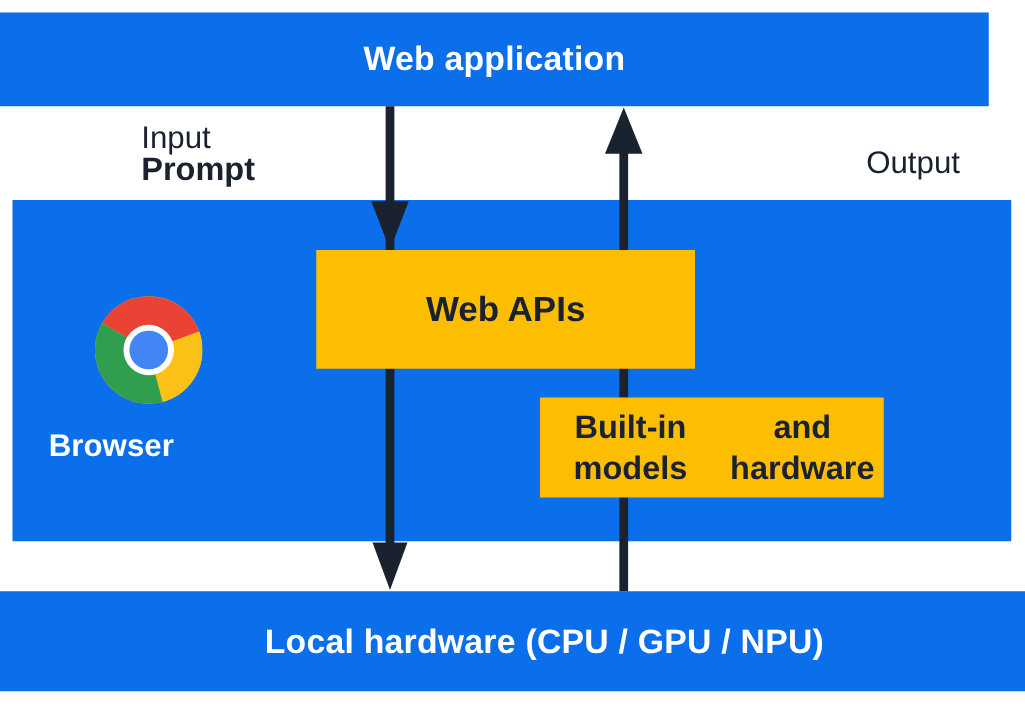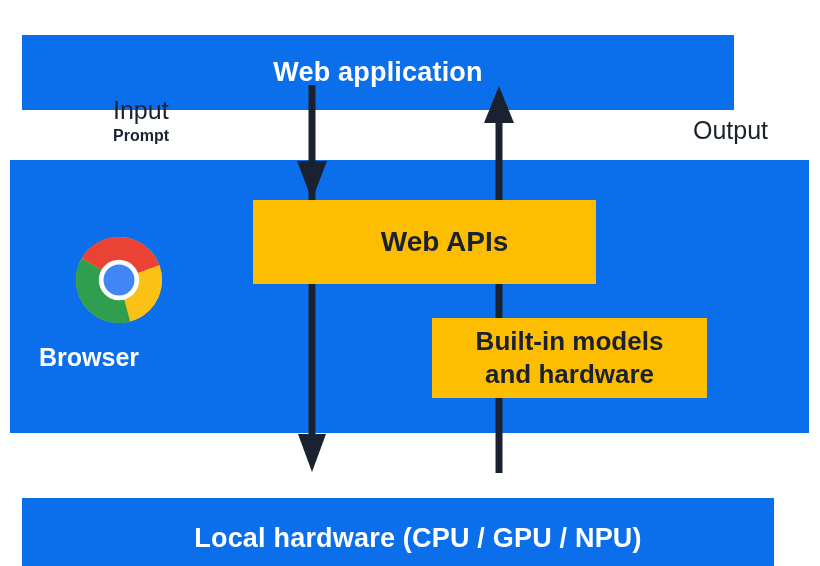--- a/index.html
+++ b/index.html
@@ -1,43 +1,43 @@
 <!DOCTYPE html>
 <html style="--blue: #0b6fec; --yellow: #fdbd00; --navy: #1a2230; --chrome_red: #ea4335; --chrome_yellow: #fbc116; --chrome_green: #2f9e4f; --chrome_blue: #4285f4;"><head>
 <meta charset="utf-8">
 <style>
   html,body{margin:0;padding:0;background:#ffffff;}
   .canvas{
     position:relative;width:820px;height:566px;background:#ffffff;
     font-family:"Liberation Sans", sans-serif;overflow:hidden;
   }
   .bar{
-    position:absolute;left:22px;width:712px;background:var(--blue);
-    display:flex;align-items:center;justify-content:center;margin-top:25px;
+    position:absolute;left:0;width:791px;background:var(--blue);
+    display:flex;align-items:center;justify-content:center;
   }
   .top-bar{top:10px;height:75px;}
   .bottom-bar{top:473px;height:80px;padding-left:40px;}
   .bar-label{color:#ffffff;font-weight:bold;font-size:27px;letter-spacing:0.2px;}
   .browser-panel{
     position:absolute;left:10px;top:160px;width:799px;height:273px;
     background:var(--blue);z-index:1;
   }
   .gap-label{position:absolute;top:99px;color:var(--navy);z-index:2;}
   .gap-label.left{left:113px;text-align:left;}
   .gap-label.right{right:52px;text-align:right;margin-top:20px;}
   .gap-small{font-size:25px;font-weight:normal;line-height:22px;}
-  .gap-strong{font-size:16px;font-weight:bold;line-height:25px;margin-top:2px;}
+  .gap-strong{font-size:26px;font-weight:bold;line-height:25px;margin-top:2px;}
   .arrows{position:absolute;left:0;top:0;width:820px;height:566px;z-index:2;}
   .yellow-box{
     position:absolute;background:var(--yellow);z-index:3;
     display:flex;align-items:center;justify-content:center;
     color:var(--navy);font-weight:bold;text-align:center;
   }
-  .web-apis-box{left:253px;top:200px;width:303px;height:84px;font-size:28px;padding-left:40px;}
-  .builtin-box{left:432px;top:318px;width:275px;height:80px;font-size:26px;flex-direction:column;line-height:33px;}
+  .web-apis-box{left:253px;top:200px;width:303px;height:95px;font-size:28px;}
+  .builtin-box{left:432px;top:318px;width:275px;height:80px;font-size:26px;flex-direction:row;line-height:33px;}
   .chrome-icon{position:absolute;left:76px;top:237px;width:86px;height:86px;z-index:3;}
   .browser-label{
     position:absolute;left:39px;top:343px;width:160px;
     color:#ffffff;font-weight:bold;font-size:25px;z-index:3;
   }
 </style>
 </head>
 <body>
 
 <div class="canvas">

